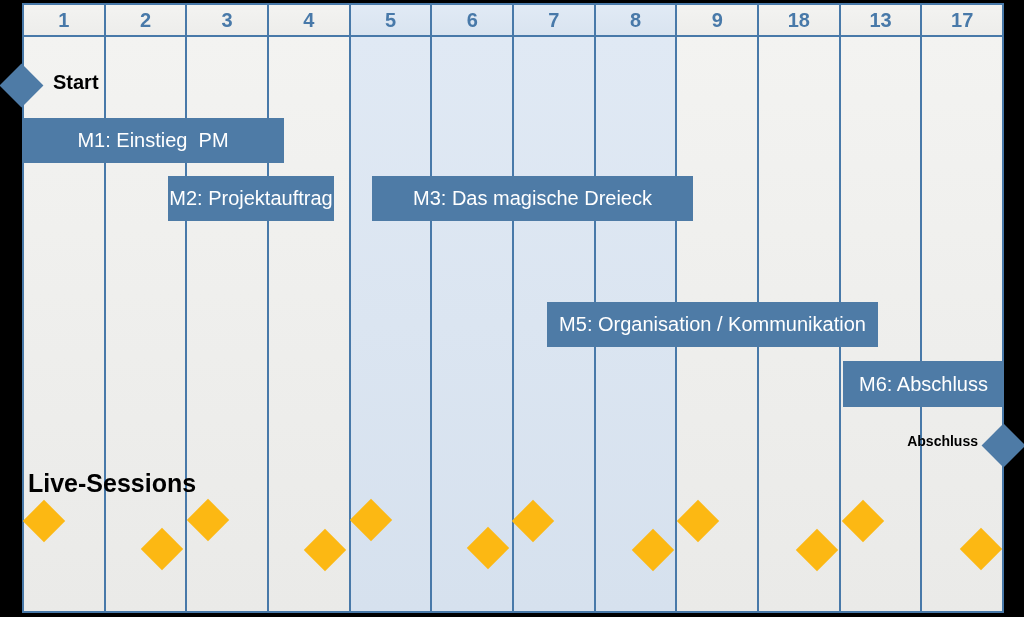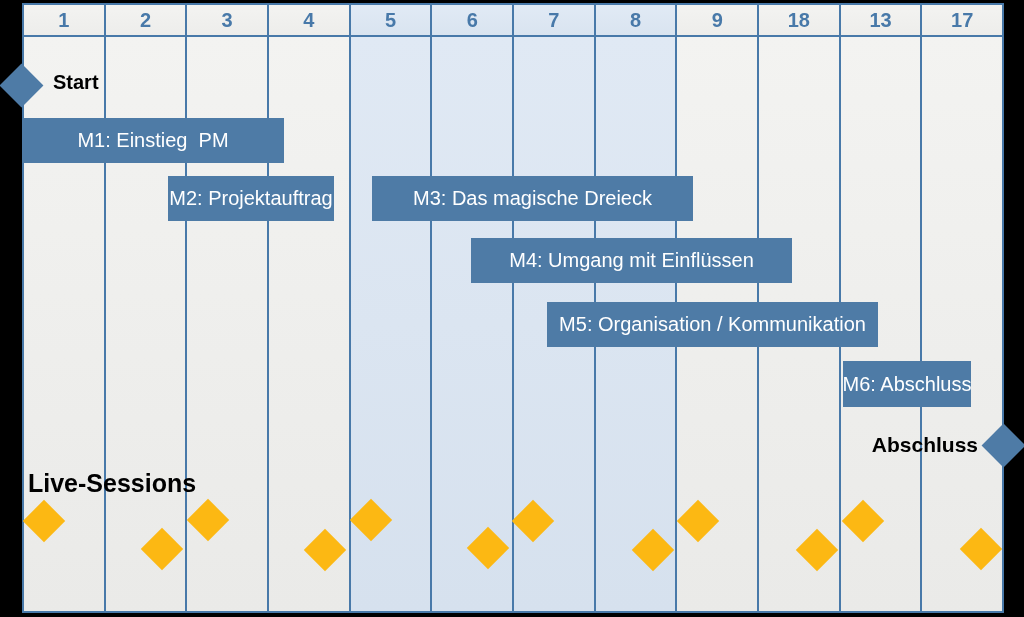--- a/index.html
+++ b/index.html
@@ -50,21 +50,21 @@
     white-space:pre;
     box-sizing:border-box;
   }
   .diamond{position:absolute;transform:rotate(45deg);}
   .blue-diamond{width:31px;height:31px;background:var(--steel);}
   .gold-diamond{width:30px;height:30px;background:var(--gold);}
   .start-d{left:6px;top:70px;}
   .end-d{left:988px;top:430px;}
   .black-label{position:absolute;font-weight:bold;color:#000;line-height:1;}
   .start-label{left:53px;top:72px;font-size:20px;}
-  .end-label{right:46px;top:434px;font-size:21px;}
+  .end-label{right:46px;top:434px;font-size:14px;}
   .sessions-label{left:28px;top:471px;font-size:25px;}
 </style>
 </head>
 <body>
 
 <div id="canvas">
 
   <div class="grid">
     <div class="header-row" id="headerRow">
         <div class="hcell">1</div>
@@ -101,23 +101,22 @@
     <div class="diamond blue-diamond start-d"></div>
     <div class="black-label start-label">Start</div>
 
     <div class="diamond blue-diamond end-d"></div>
     <div class="black-label end-label">Abschluss</div>
 
     <div class="black-label sessions-label">Live-Sessions</div>
   <div class="bar" style="left: 22px; top: 118px; width: 262px; height: 45px;">M1: Einstieg  PM</div>
       <div class="bar" style="left: 168px; top: 176px; width: 166px; height: 45px;">M2: Projektauftrag</div>
       <div class="bar" style="left: 372px; top: 176px; width: 321px; height: 45px; text-align: center;">M3: Das magische Dreieck</div>
-      <div class="bar" style="left: 471px; top: 238px; width: 321px; height: 45px;">M4: Umgang mit Einflüssen</div>
       <div class="bar" style="left: 547px; top: 302px; width: 331px; height: 45px;">M5: Organisation / Kommunikation</div>
-      <div class="bar" style="left: 843px; top: 361px; width: 128px; height: 46px;">M6: Abschluss</div>
+      <div class="bar" style="left: 843px; top: 361px; width: 161px; height: 46px;">M6: Abschluss</div>
       <div class="diamond gold-diamond" style="left: 29px; top: 506px;"></div>
       <div class="diamond gold-diamond" style="left: 147px; top: 534px;"></div>
       <div class="diamond gold-diamond" style="left: 193px; top: 505px;"></div>
       <div class="diamond gold-diamond" style="left: 310px; top: 535px;"></div>
       <div class="diamond gold-diamond" style="left: 356px; top: 505px;"></div>
       <div class="diamond gold-diamond" style="left: 473px; top: 533px;"></div>
       <div class="diamond gold-diamond" style="left: 518px; top: 506px;"></div>
       <div class="diamond gold-diamond" style="left: 638px; top: 535px;"></div>
       <div class="diamond gold-diamond" style="left: 683px; top: 506px;"></div>
       <div class="diamond gold-diamond" style="left: 802px; top: 535px;"></div>

